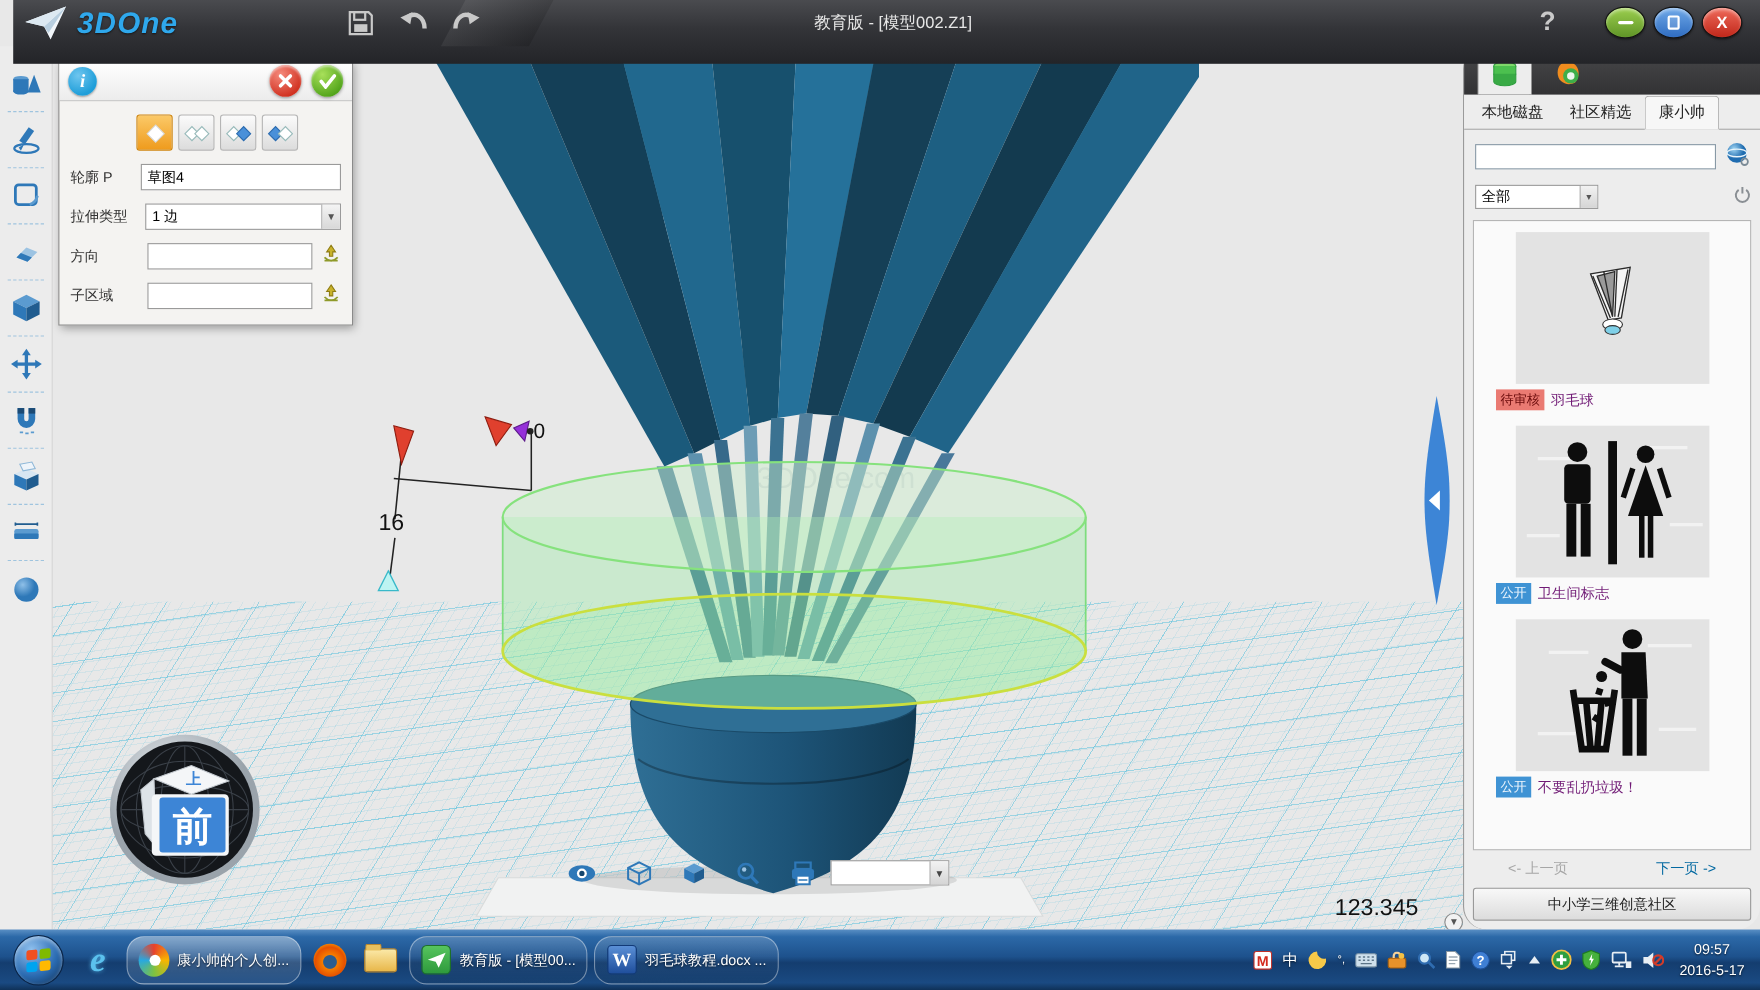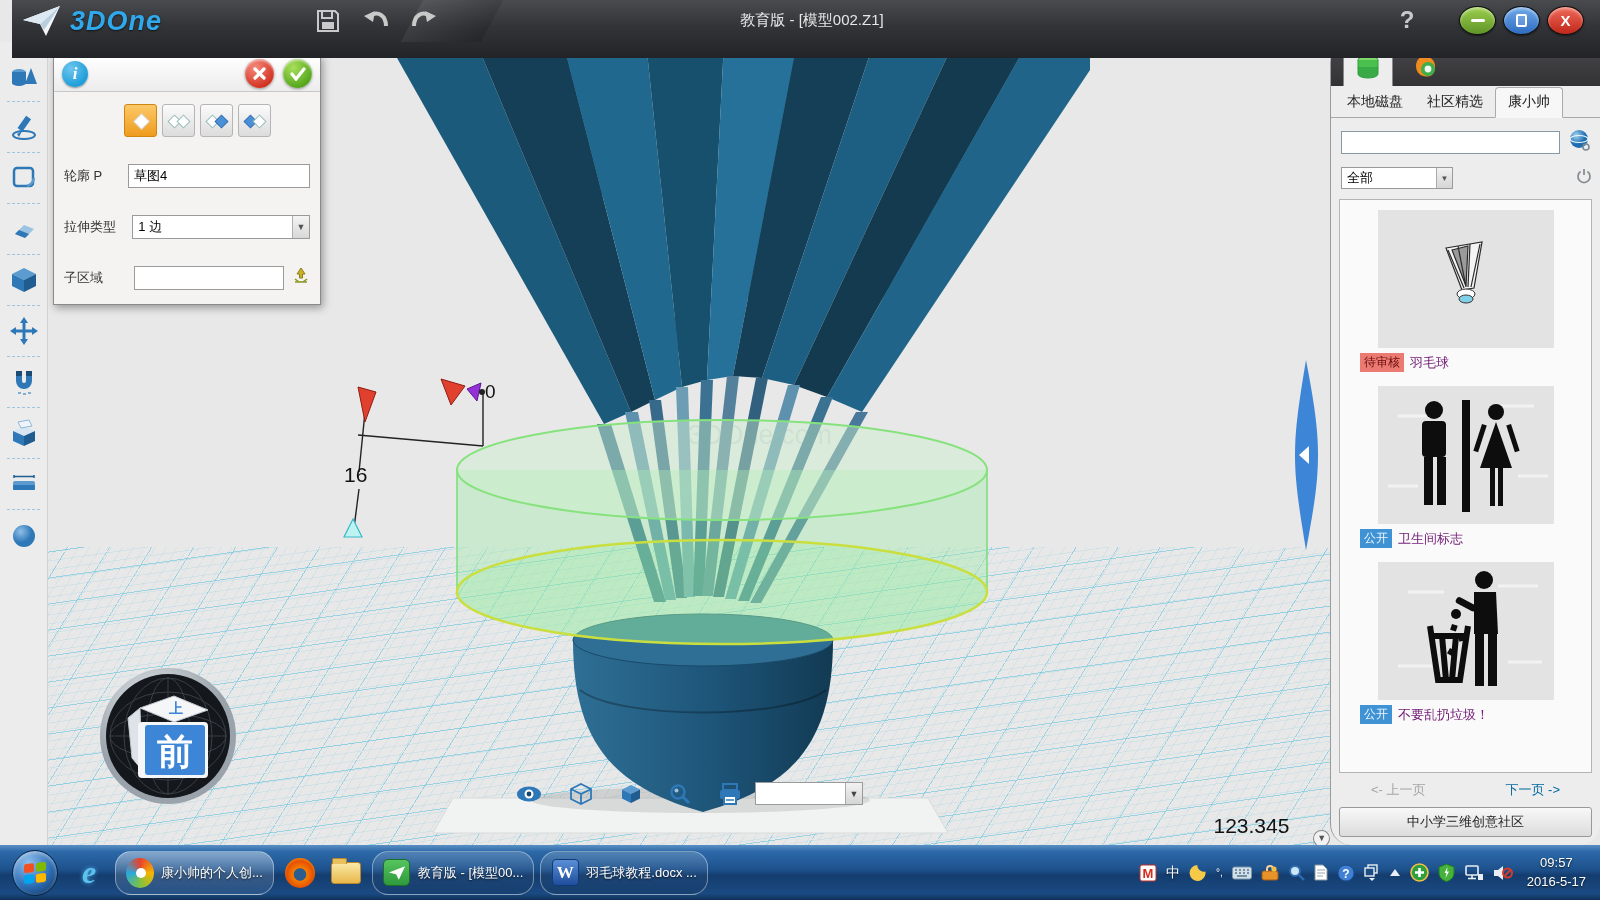--- a/index.html
+++ b/index.html
@@ -50,21 +50,21 @@
   #dialog .dlg-head { height:36px; background:linear-gradient(#ffffff,#ececec); display:flex; align-items:center; padding:0 8px; border-bottom:1px solid #c8c8c8; }
   .dlg-info { width:26px; height:26px; border-radius:50%; background:radial-gradient(circle at 35% 30%, #6fc6ef, #1f9ed9 70%); color:#fff; font-weight:bold; font-style:italic; font-family:"Liberation Serif",serif; display:flex; align-items:center; justify-content:center; font-size:17px; box-shadow:0 1px 2px rgba(0,0,0,.4); }
   .dlg-spacer { flex:1; }
   .dlg-round { width:29px; height:29px; border-radius:50%; display:flex; align-items:center; justify-content:center; margin-left:9px; box-shadow:0 1px 3px rgba(0,0,0,.4), inset 0 2px 2px rgba(255,255,255,.5); cursor:pointer; }
   .dlg-cancel { background:radial-gradient(circle at 35% 30%, #f58a7c, #d0301f 75%); }
   .dlg-ok { background:radial-gradient(circle at 35% 30%, #a8e05a, #52a41a 75%); }
   .dlg-body { padding:10px 10px 14px 10px; }
   .mode-row { display:flex; gap:5px; margin:2px 0 12px 60px; }
   .mode-btn { width:33px; height:33px; border:1px solid #b5b5b5; border-radius:3px; background:linear-gradient(#fbfbfb,#dcdcdc); display:flex; align-items:center; justify-content:center; cursor:pointer; }
   .mode-btn.sel { background:linear-gradient(#fbc968,#ef9b1d); border-color:#cf8610; }
-  .fld-row { display:flex; align-items:center; margin-top:27px;justify-content:space-between; }
+  .fld-row { display:flex; align-items:center; margin-top:12px;justify-content:space-between; }
   .fld-label { width:70px; font-size:13px; color:#333; }
   .fld-input { height:24px; border:1px solid #9a9a9a; background:#fff; font-size:13px; padding:0 5px; font-family:inherit; }
   .fld-wide { width:182px; }
   .fld-narrow { width:150px; }
   .fld-combo { width:182px; height:24px; border:1px solid #9a9a9a; background:#fff; display:flex; align-items:center; font-size:13px;gap:48px; }
   .fld-combo .ctext { flex:1; padding:0 5px; }
   .fld-combo .carrow { width:17px; height:22px; background:linear-gradient(#f4f4f4,#d8d8d8); border-left:1px solid #b0b0b0; color:#555; font-size:9px; display:flex; align-items:center; justify-content:center; }
   .pick-icon { margin-left:8px; cursor:pointer; }
 
   
@@ -406,20 +406,30 @@
         <input class="fld-input fld-wide" value="草图4" style="">
       </div>
       <div class="fld-row">
         <span class="fld-label">拉伸类型</span>
         <span class="fld-combo">
           <span class="ctext">1 边</span>
           <span class="carrow">▼</span>
         </span>
       </div>
       <div class="fld-row">
+        <span class="fld-label">方向</span>
+        <input class="fld-input fld-narrow" value="" style="">
+        <span class="pick-icon">
+          <svg width="18" height="18" viewBox="0 0 18 18">
+              <polygon points="9,1 13,7 10.5,7 10.5,11 7.5,11 7.5,7 5,7" fill="#c9b22a" stroke="#8f7d14"></polygon>
+              <path d="M3,12 q6,6 12,0 M3,15 h12" stroke="#8f9a2a" fill="none" stroke-width="1.6"></path>
+            </svg>
+        </span>
+      </div>
+      <div class="fld-row">
         <span class="fld-label">子区域</span>
         <input class="fld-input fld-narrow" value="" style="">
         <span class="pick-icon">
           <svg width="18" height="18" viewBox="0 0 18 18">
               <polygon points="9,1 13,7 10.5,7 10.5,11 7.5,11 7.5,7 5,7" fill="#c9b22a" stroke="#8f7d14"></polygon>
               <path d="M3,12 q6,6 12,0 M3,15 h12" stroke="#8f9a2a" fill="none" stroke-width="1.6"></path>
             </svg>
         </span>
       </div>
     </div>

